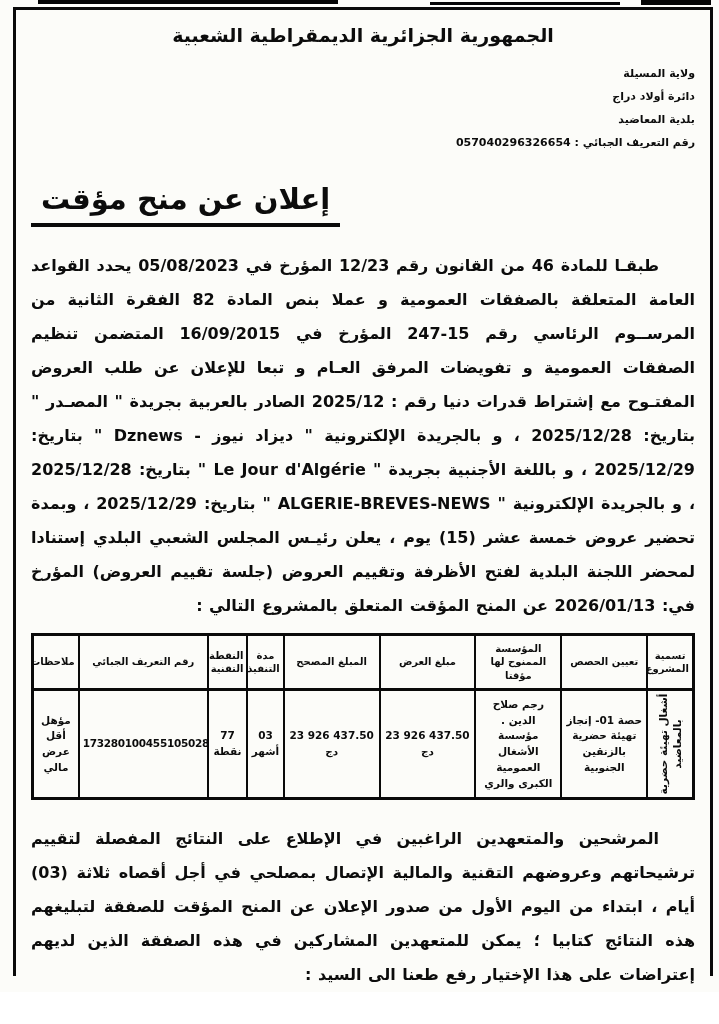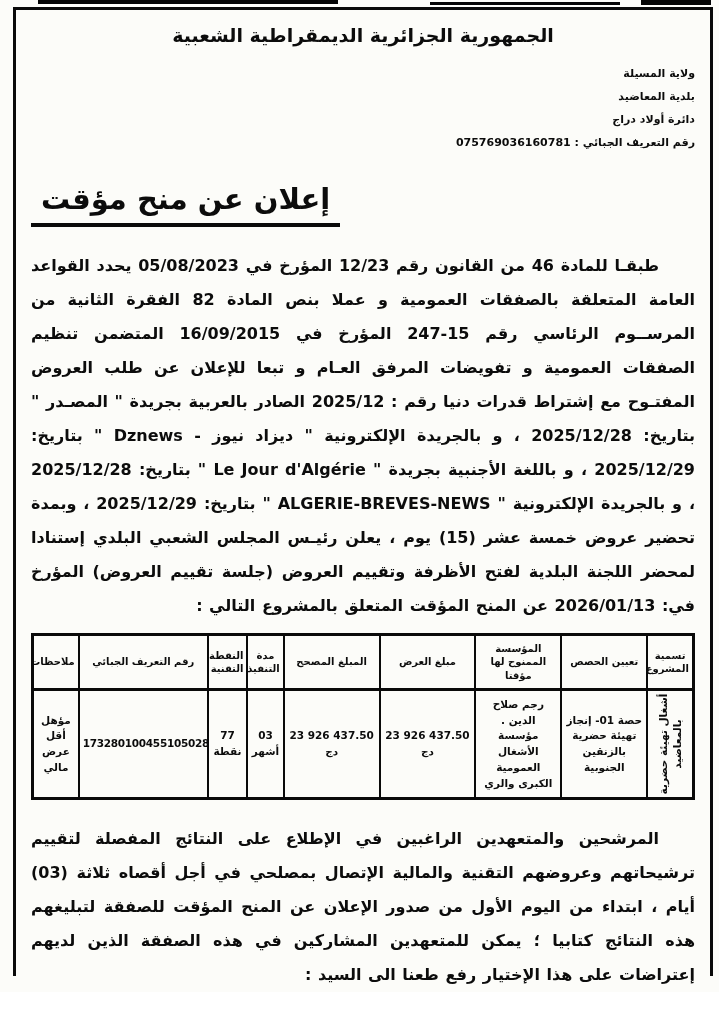--- a/index.html
+++ b/index.html
@@ -81,25 +81,25 @@
   <div class="scratch s1"></div>
   <div class="scratch s2"></div>
   <div class="scratch s3"></div>
   <div class="frame"></div>
 
   <div class="content">
     <div class="republic">الجمهورية الجزائرية الديمقراطية الشعبية</div>
 
     <div class="authority">
       <div>ولاية المسيلة</div>
+      <div>دائرة أولاد دراج</div>
       <div>بلدية المعاضيد</div>
-      <div>دائرة أولاد دراج</div>
       <div class="taxline">
         <span>رقم التعريف الجبائي :</span>
-        <span class="digits">075769036160781</span>
+        <span class="digits">057040296326654</span>
       </div>
     </div>
 
     <div class="title-wrap">
       <span class="title">إعلان عن منح مؤقت</span>
     </div>
 
     <p class="para indent">طبقـا للمادة 46 من القانون رقم 12/23 المؤرخ في 05/08/2023 يحدد القواعد العامة المتعلقة بالصفقات العمومية و عملا بنص المادة 82 الفقرة الثانية من المرســوم الرئاسي رقم 15-247 المؤرخ في 16/09/2015 المتضمن تنظيم الصفقات العمومية و تفويضات المرفق العـام و تبعا للإعلان عن طلب العروض المفتـوح مع إشتراط قدرات دنيا رقم : 2025/12 الصادر بالعربية بجريدة " المصـدر " بتاريخ: 2025/12/28 ، و بالجريدة الإلكترونية " ديزاد نيوز - Dznews " بتاريخ: 2025/12/29 ، و باللغة الأجنبية بجريدة " Le Jour d'Algérie " بتاريخ: 2025/12/28 ، و بالجريدة الإلكترونية " ALGERIE-BREVES-NEWS " بتاريخ: 2025/12/29 ، وبمدة تحضير عروض خمسة عشر (15) يوم ، يعلن رئيـس المجلس الشعبي البلدي إستنادا لمحضر اللجنة البلدية لفتح الأظرفة وتقييم العروض (جلسة تقييم العروض) المؤرخ في: 2026/01/13 عن المنح المؤقت المتعلق بالمشروع التالي :</p>
 
     <table class="awards">

